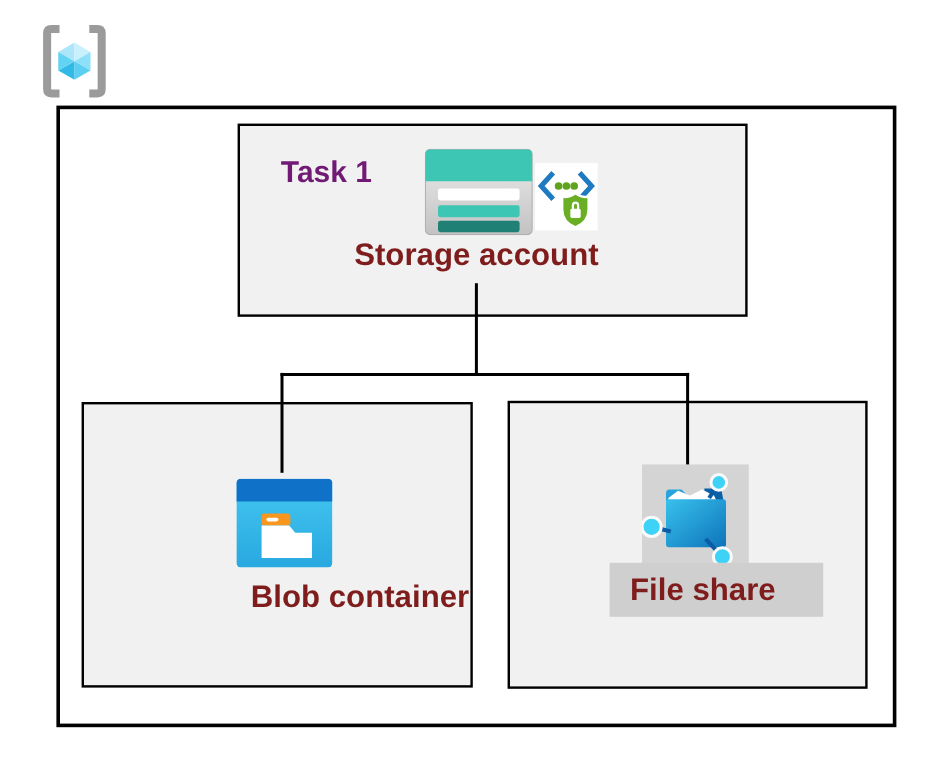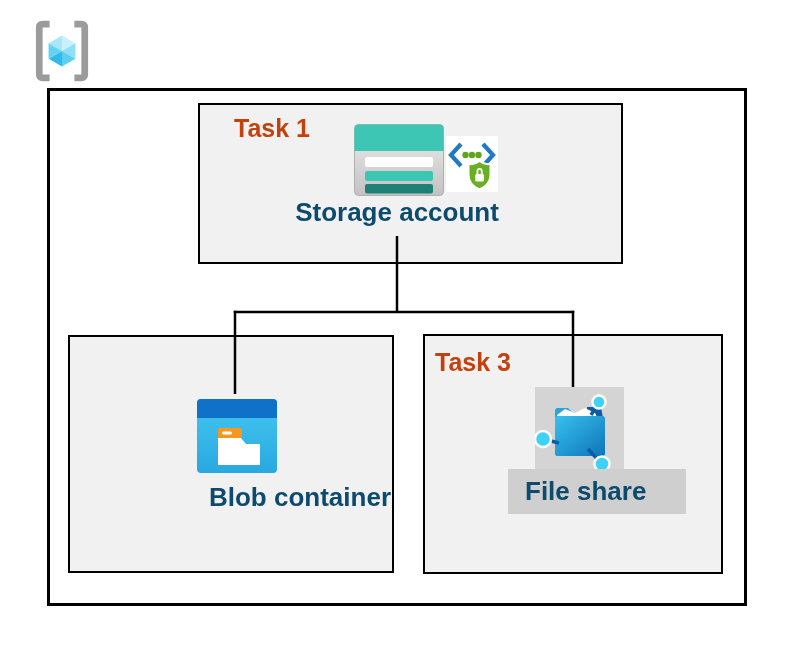--- a/index.html
+++ b/index.html
@@ -14,26 +14,26 @@
   
   .outer-box { position:absolute; left:47px; top:88px; width:700px; height:518px;
     box-sizing:border-box; border:3px solid #000; background:#fff; }
 
   
   .task-box { position:absolute; box-sizing:border-box; background:#f1f1f1; border:2.5px solid #000; }
   #task1 { left:198px; top:103px; width:425px; height:161px; }
   #task2 { left:68px;  top:335px; width:326px; height:238px; }
   #task3 { left:423px; top:334px; width:300px; height:240px; }
 
-  .task-label { position:absolute; font-size:25px; font-weight:bold; color:#c2410c; white-space:nowrap; }
+  .task-label { position:absolute; font-size:25px; font-weight:bold; color:#701a75; white-space:nowrap;margin-top:16px; }
   #task1 .task-label { left:34px; top:9px; }
   #task2 .task-label { left:21px; top:7px; }
   #task3 .task-label { left:10px; top:12px; }
 
-  .resource-label { position:absolute; font-size:26px; font-weight:bold; color:#0c4a6e; white-space:nowrap; }
+  .resource-label { position:absolute; font-size:26px; font-weight:bold; color:#7f1d1d; white-space:nowrap; }
   #task1 .resource-label { left:0; width:394px; top:92px; text-align:center; }
   #task2 .resource-label { left:0; width:321px; top:145px; text-align:right; }
 
   
   .icon-wrap { position:absolute; z-index:6; }
   .storage-wrap { left:154px; top:19px; width:90px; height:72px; }
   .sas-wrap { left:246px; top:31px; width:52px; height:56px; background:#ffffff; }
   .blob-wrap { left:127px; top:62px; width:80px; height:74px; }
   .fs-bg { left:110px; top:51px; width:89px; height:85px; background:#d4d4d4; }
   .fs-bg svg { position:absolute; left:0; top:0; }
@@ -106,21 +106,20 @@
         <path d="M0 19 V4 Q0 0 4 0 H76 Q80 0 80 4 V19 Z" fill="#0f72c8"></path>
         <rect x="21" y="29" width="24" height="10" rx="2" fill="#f8961d"></rect>
         <rect x="25" y="32.5" width="10" height="3" rx="1.5" fill="#ffffff"></rect>
         <path d="M21 39 H44 L49 45 H63 V66 H21 Z" fill="#ffffff"></path>
       </svg>
     </div>
     <span class="resource-label">Blob container</span>
   </div>
 
   <div class="task-box" id="task3">
-    <span class="task-label">Task 3</span>
     <div class="icon-wrap fs-bg">
       <svg viewBox="0 0 89 85" width="89" height="85">
         <defs>
           <linearGradient id="fs1" x1="0" y1="0" x2="1" y2="1">
             <stop offset="0" stop-color="#38c1ed"></stop>
               <stop offset="1" stop-color="#0e74ba"></stop>
           </linearGradient>
         </defs>
 
         <polygon points="52,20 66,20 68,31 52,31" fill="#0b5fa7"></polygon>

